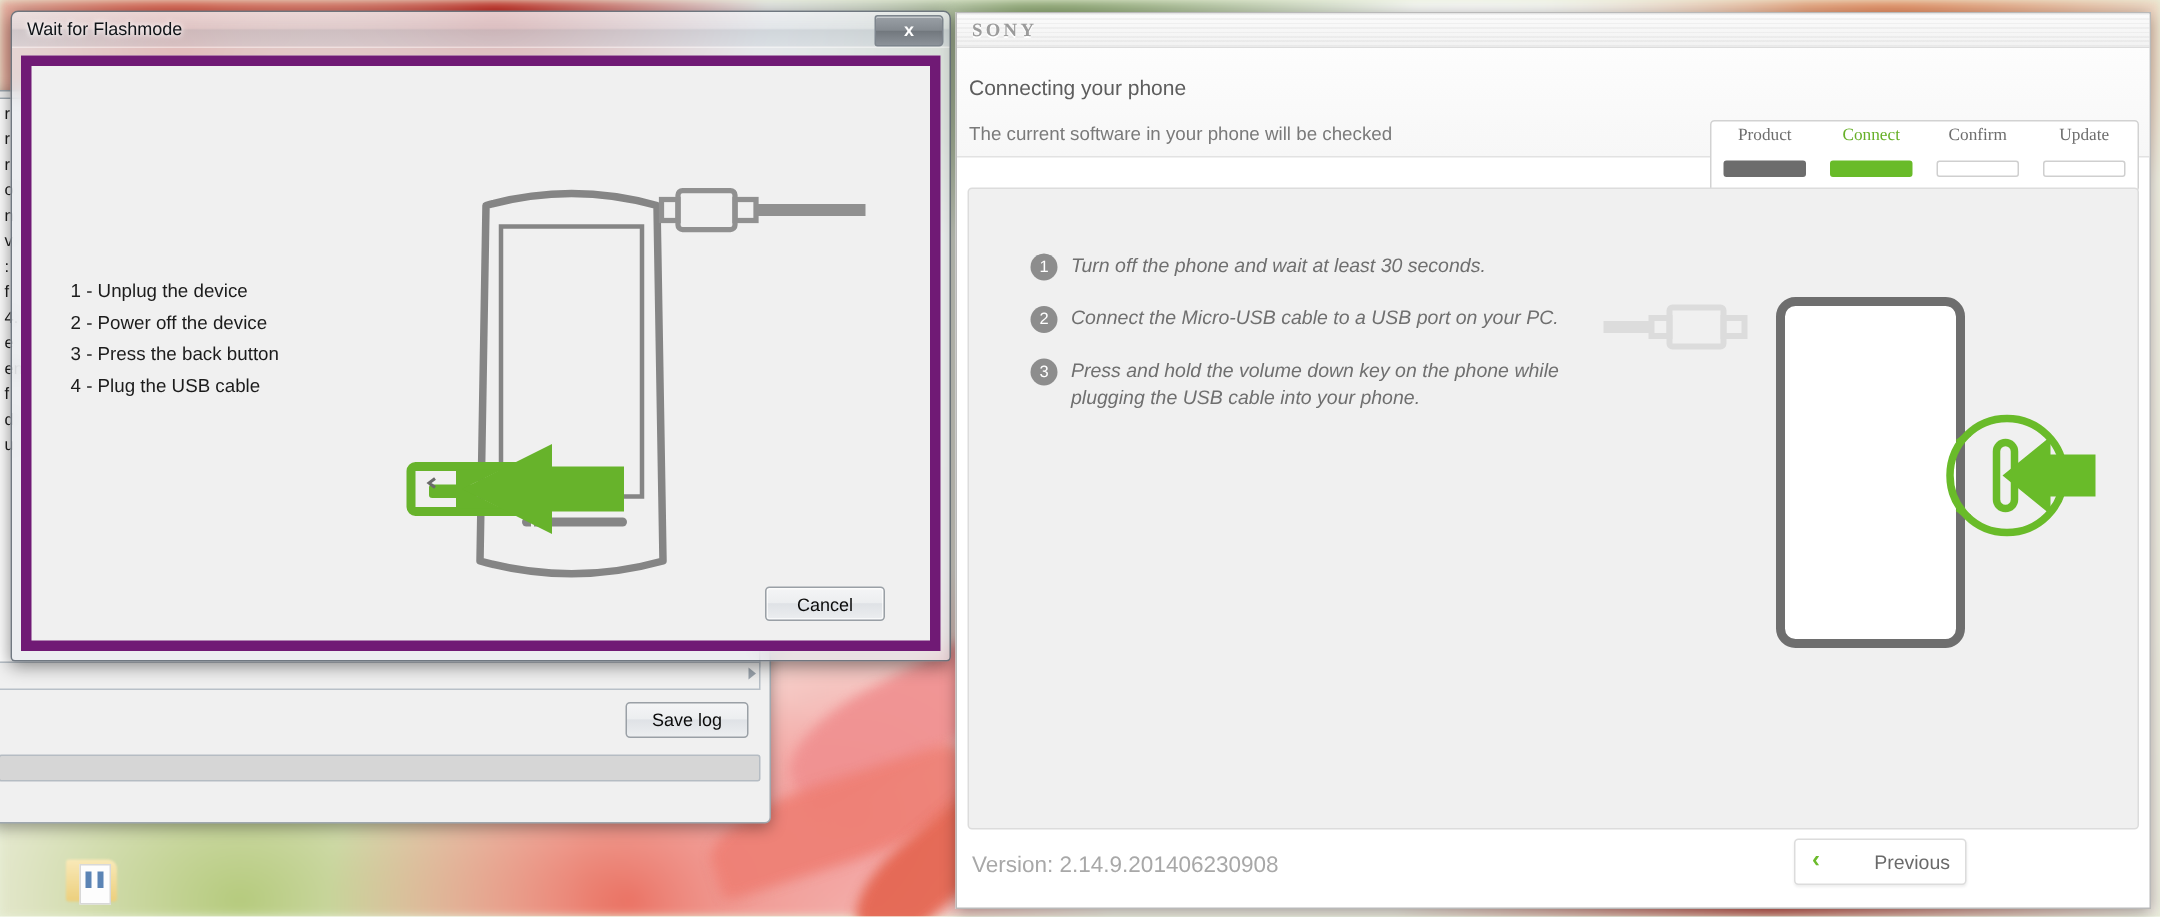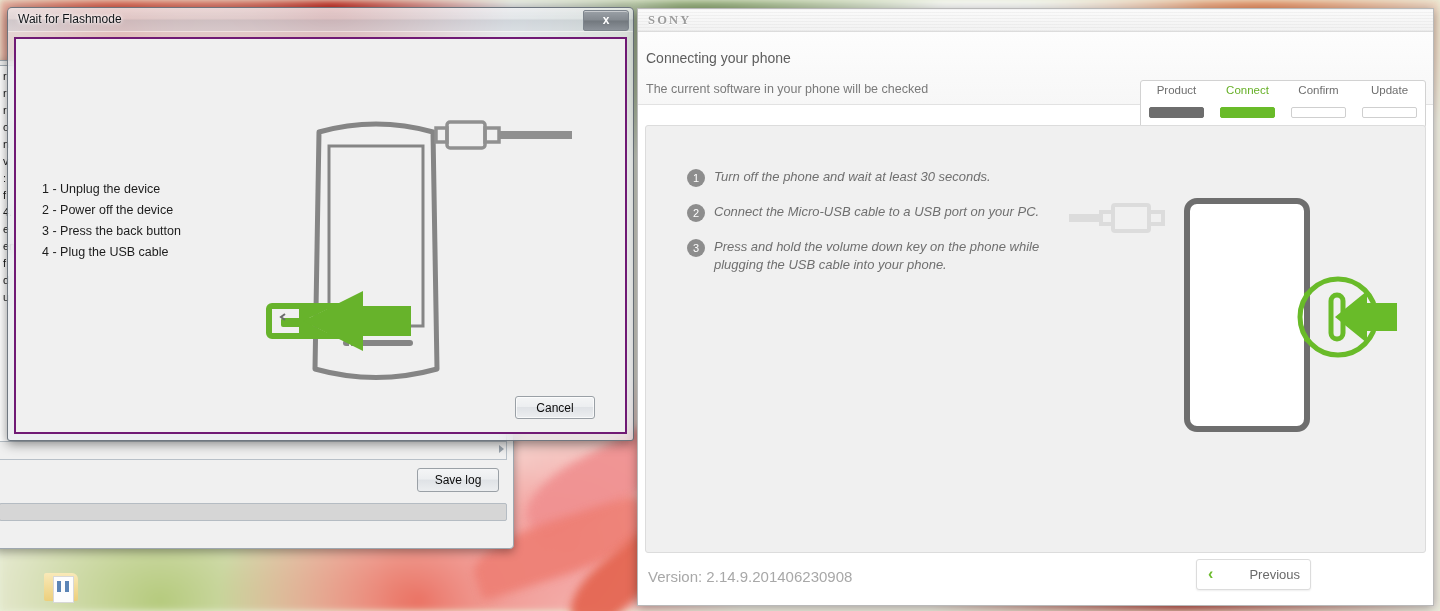--- a/index.html
+++ b/index.html
@@ -103,21 +103,21 @@
     font-weight: bold;
     text-align: center;
     line-height: 18px;
     cursor: pointer;
     box-shadow: inset 0 1px 0 rgba(255,255,255,.45);
   }
   .aero-body {
     position: absolute;
     left: 6px; top: 29px; right: 6px; bottom: 6px;
     background: #f0f0f0;
-    border: 2px solid #701a75;
+    border: 7px solid #701a75;
   }
   .steps-list {
     position: absolute;
     left: 26px; top: 140px;
     font-size: 12.5px;
     color: #1c1c1c;
     line-height: 21px;
   }
   .steps-list div { white-space: nowrap; }
 
@@ -253,20 +253,21 @@
   }
   .step-cell {
     flex: 1;
     position: relative;
     padding-top: 3px;
     text-align: center;
   }
   .step-cell .lbl {
     font-size: 11.5px;
     color: #6e6e6e;
+    font-family: Liberation Serif, serif;
   }
   .step-cell.active .lbl { color: #67b028; }
   .step-cell .bar {
     position: absolute;
     left: 8px; right: 8px; bottom: 9px;
     height: 9px;
     border: 1px solid #cfcfcf;
     border-radius: 2px;
     background: #fff;
   }

